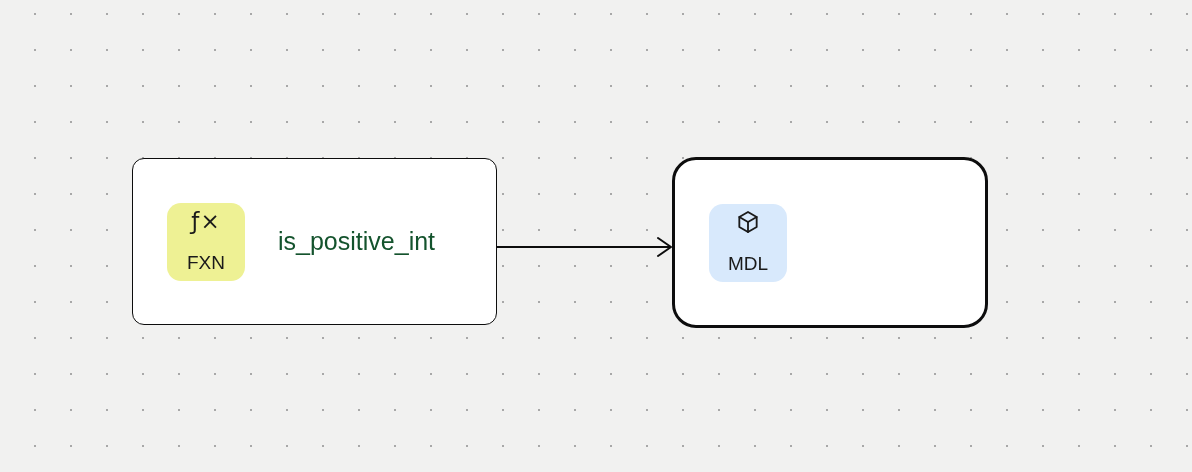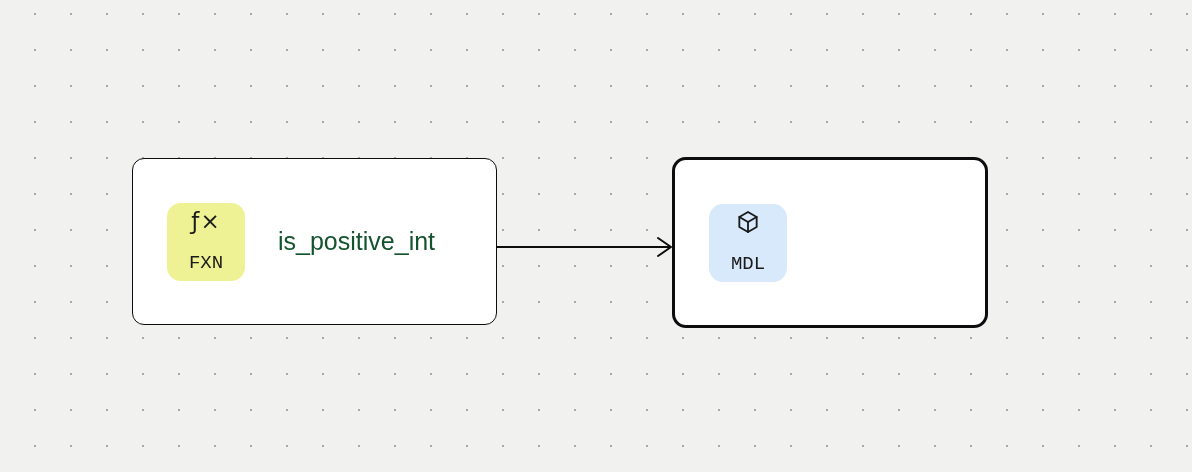--- a/index.html
+++ b/index.html
@@ -24,21 +24,21 @@
     background: #ffffff;
     border: 1.5px solid #0d0d0d;
     border-radius: 12px;
     box-sizing: border-box;
     cursor: pointer;
   }
   .node.fn   { left: 132px; top: 158px; width: 365px; height: 167px; padding-left: 34px; gap: 33px; }
   .node.mdl  { left: 672px; top: 157px; width: 316px; height: 171px; padding-left: 34px; gap: 33px; }
   .node.selected {
     border-width: 3px;
-    border-radius: 14px;
+    border-radius: 24px;
   }
   .badge {
     width: 78px;
     height: 78px;
     border-radius: 14px;
     display: flex;
     flex-direction: column;
     align-items: center;
     justify-content: center;
     flex: 0 0 auto;
@@ -49,21 +49,21 @@
     font-size: 23px;
     line-height: 26px;
     letter-spacing: 1px;
   }
   .badge .icon-wrap {
     width: 26px;
     height: 26px;
     line-height: 0;
   }
   .badge .code {
-    font-family: Liberation Mono, monospace;
+    font-family: Liberation Sans, sans-serif;
     font-size: 19px;
     line-height: 26px;
     margin-top: 16px;
   }
   .node-title {
     font-size: 25px;
     font-weight: 400;
     color: #14532d;
     white-space: nowrap;
   }

